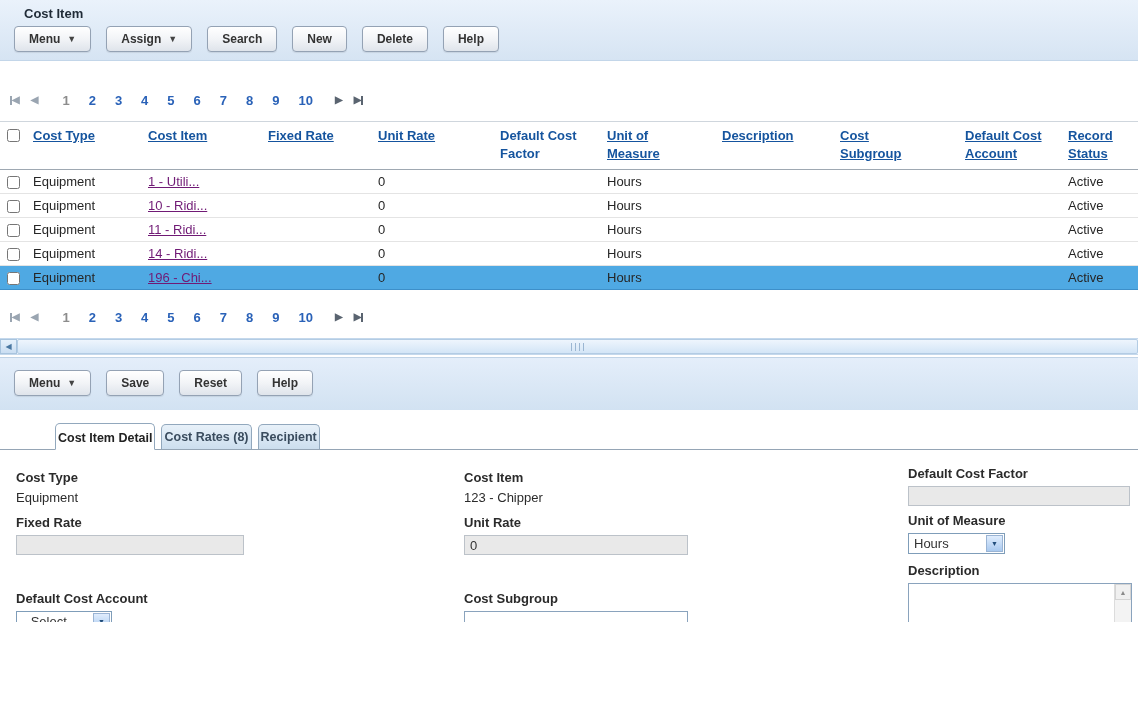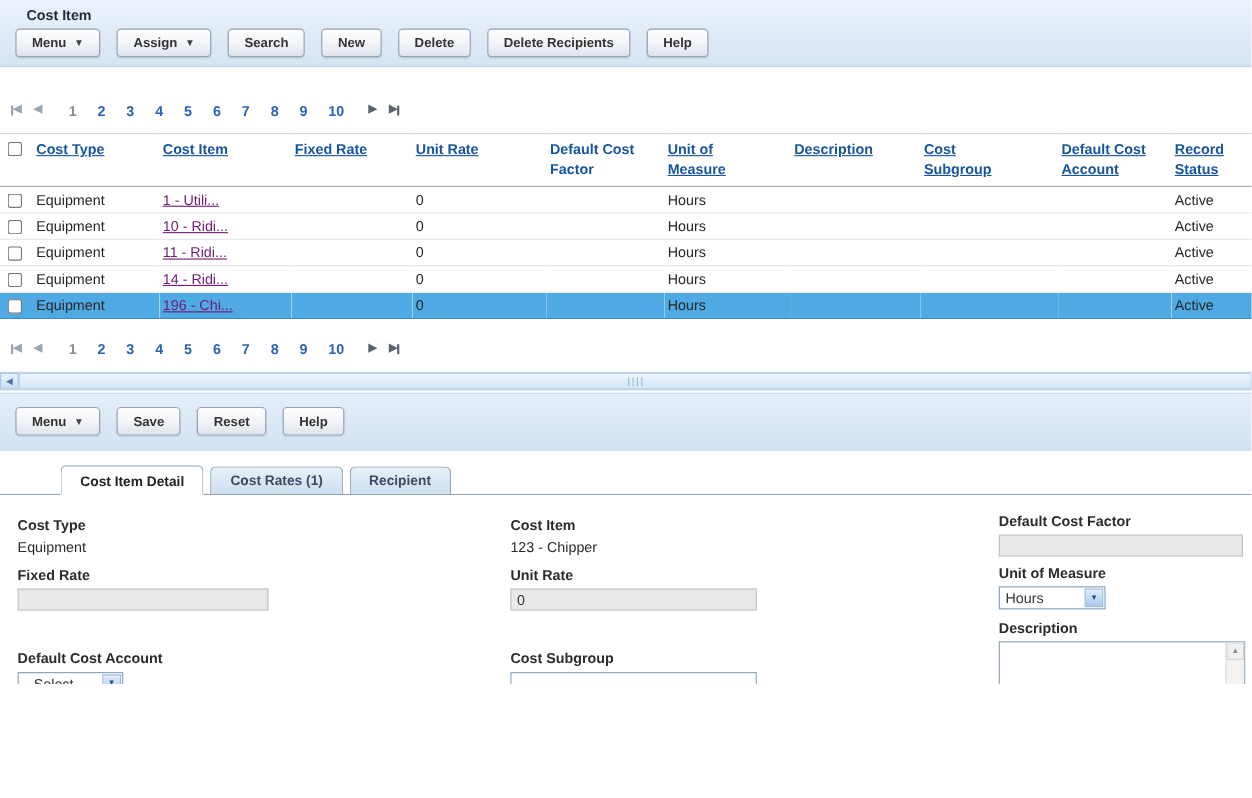--- a/index.html
+++ b/index.html
@@ -55,21 +55,21 @@
   .hs-thumb { flex:1; background:linear-gradient(180deg,#eef5fd,#d3e5f6); border:1px solid #b3cce4; border-radius:2px;
               display:flex; align-items:center; justify-content:center; gap:3px; cursor:grab; }
   .grip { width:1px; height:8px; background:#9bb6d2; }
 
   
   .band2 { margin-top:2px; background:linear-gradient(180deg,#e4eefa 0%,#d2e2f2 100%); border-top:1px solid #c0d3e6; padding:12px 0 14px; }
   .band2 .band-title { margin:0 0 9px 24px; }
 
   
   .tabs { margin-top:13px; padding-left:55px; border-bottom:1px solid #95a5b5; display:flex; gap:6px; align-items:flex-end; height:27px; }
-  .tab { padding:5px 17px 0; font-size:12.5px; font-weight:bold; color:#3a4c5e; height:25px;
+  .tab { padding:5px 2px 0; font-size:12.5px; font-weight:bold; color:#3a4c5e; height:25px;
          background:linear-gradient(180deg,#e8f1f9,#ccdeee); border:1px solid #92a8bd; border-bottom:none;
          border-radius:5px 5px 0 0; cursor:pointer; white-space:nowrap; }
   .tab.active { background:#fff; color:#222; height:27px; border-bottom:1px solid #fff; margin-bottom:-1px; position:relative; z-index:2; padding-top:7px; }
 
   
   .form { position:relative; height:259px; font-size:13px; }
   .fld { position:absolute; }
   .flabel { font-weight:bold; color:#2b2b2b; font-size:13px; line-height:16px; }
   .fvalue { margin-top:4px; color:#2b2b2b; line-height:16px; }
   .tinput { height:20px; border:1px solid #8aa3bd; background:#fff; font:13px "Liberation Sans",sans-serif;
@@ -99,21 +99,20 @@
         <span>Menu</span>
         <span class="caret">▼</span>
       </button>
       <button class="btn">
         <span>Assign</span>
         <span class="caret">▼</span>
       </button>
       <button class="btn">Search</button>
       <button class="btn">New</button>
       <button class="btn">Delete</button>
-      <button class="btn">Delete Recipients</button>
       <button class="btn">Help</button>
     </div>
   </div>
 
   <div class="pager pager-top">
     <span class="pgico pg-dis"><span class="bar"></span>◀</span>
     <span class="pgico pg-dis">◀</span>
     <a class="pnum current firstnum">1</a>
     <a class="pnum">2</a>
     <a class="pnum">3</a>
@@ -260,21 +259,21 @@
         <span class="caret">▼</span>
       </button>
       <button class="btn">Save</button>
       <button class="btn">Reset</button>
       <button class="btn">Help</button>
     </div>
   </div>
 
   <div class="tabs">
     <div class="tab active">Cost Item Detail</div>
-    <div class="tab">Cost Rates (1)</div>
+    <div class="tab">Cost Rates (8)</div>
     <div class="tab">Recipient</div>
   </div>
 
   <div class="form">
 
     <div class="fld" style="left:16px; top:20px;">
       <div class="flabel">Cost Type</div>
       <div class="fvalue">Equipment</div>
     </div>
 

